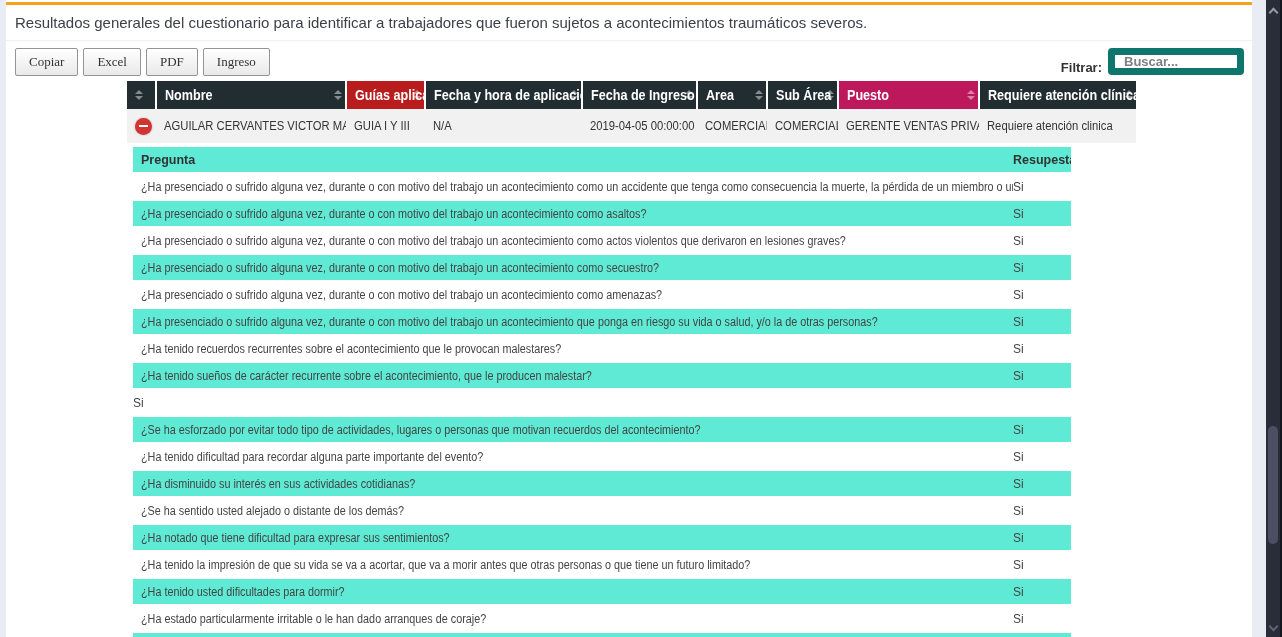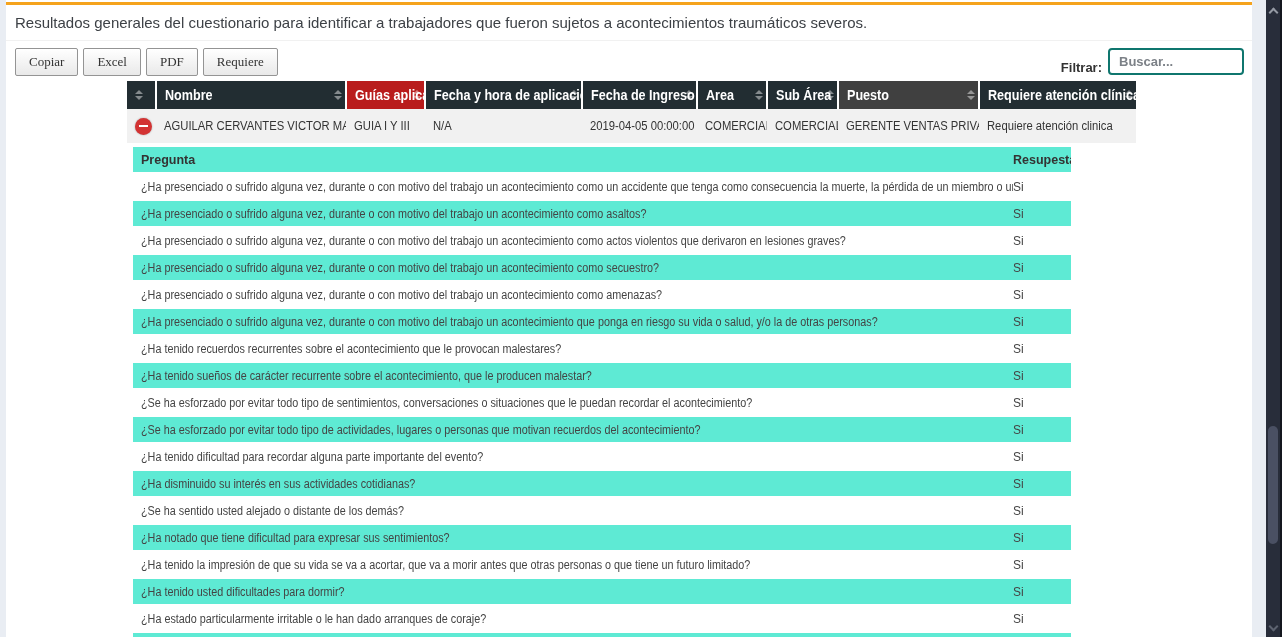--- a/index.html
+++ b/index.html
@@ -13,21 +13,21 @@
   .accent { height:3px; width:100%; }
   .panel-title { padding:9px 10px 9px 9px; font-size:15px; color:#3d4146; border-bottom:1px solid #f1f1f1; white-space:nowrap; }
 
   
   .toolbar { position:relative; padding:7px 9px 6px; height:40px; }
   .dt-button { display:inline-block; margin-right:5px; padding:5px 13px; font-size:13px; color:#333;
                border:1px solid #949494; border-radius:2px; background:linear-gradient(#ffffff,#e9e9e9);
                cursor:pointer; font-family:Liberation Serif, serif; }
   .filter-box { position:absolute; right:8px; top:7px; display:flex; align-items:flex-end; }
   .filter-label { font-size:13px; font-weight:bold; color:#333; margin-right:6px; }
-  .filter-input { width:136px; height:27px; border:2px solid #0f766e; border-radius:4px; padding:3px 9px;
+  .filter-input { width:136px; height:27px; border:7px solid #0f766e; border-radius:4px; padding:3px 9px;
                   font-size:13px; color:#333; font-family:inherit; }
   .filter-input::placeholder { color:#7c8187; font-weight:bold; }
 
   
   table.main { border-collapse:collapse; table-layout:fixed; margin-left:121px; width:1009px; }
   table.main th { height:28px; color:#fff; font-size:14px; font-weight:bold; text-align:left;
                   padding:0 14px 0 8px; position:relative; overflow:hidden; white-space:nowrap; }
   table.main th + th { border-left:2px solid #fff; }
   th.expand-th { width:28px; padding:0; }
   .condensed { display:inline-block; transform:scaleX(.9); transform-origin:left center; white-space:nowrap; }
@@ -65,21 +65,21 @@
 </style>
 </head>
 <body>
 
 <div class="window">
   <div class="panel">
     <div class="accent" style="background: rgb(245, 163, 29);"></div>
     <div class="panel-title">Resultados generales del cuestionario para identificar a trabajadores que fueron sujetos a acontecimientos traumáticos severos.</div>
 
     <div class="toolbar">
-      <span id="buttons"><button class="dt-button">Copiar</button><button class="dt-button">Excel</button><button class="dt-button">PDF</button><button class="dt-button">Requiere</button></span>
+      <span id="buttons"><button class="dt-button">Copiar</button><button class="dt-button">Excel</button><button class="dt-button">PDF</button><button class="dt-button">Ingreso</button></span>
       <div class="filter-box">
         <span class="filter-label">Filtrar:</span>
         <input class="filter-input" type="text" placeholder="Buscar..." style="">
       </div>
     </div>
 
     <table class="main">
       <thead>
         <tr id="header-row">
           <th class="expand-th" style="background: rgb(34, 45, 50);">
@@ -105,21 +105,21 @@
                 <i class="arr dn"></i>
               </span></th>
             <th style="width: 68px; background: rgb(34, 45, 50);"><span class="condensed">Area</span><span class="sort">
                 <i class="arr up"></i>
                 <i class="arr dn"></i>
               </span></th>
             <th style="width: 70px; background: rgb(34, 45, 50);"><span class="condensed">Sub Área</span><span class="sort">
                 <i class="arr up"></i>
                 <i class="arr dn"></i>
               </span></th>
-            <th style="width: 138px; background: #404040;"><span class="condensed">Puesto</span><span class="sort">
+            <th style="width: 138px; background: #be185d;"><span class="condensed">Puesto</span><span class="sort">
                 <i class="arr up"></i>
                 <i class="arr dn"></i>
               </span></th>
             <th style="width: 153px; background: rgb(34, 45, 50);"><span class="condensed">Requiere atención clínica</span><span class="sort">
                 <i class="arr up"></i>
                 <i class="arr dn"></i>
               </span></th>
           </tr>
       </thead>
       <tbody>
@@ -170,21 +170,20 @@
         </div>
         <div class="crow">
           <div class="qcol"><span class="condensed">¿Ha tenido recuerdos recurrentes sobre el acontecimiento que le provocan malestares?</span></div>
           <div class="acol">Si</div>
         </div>
         <div class="crow gray">
           <div class="qcol"><span class="condensed">¿Ha tenido sueños de carácter recurrente sobre el acontecimiento, que le producen malestar?</span></div>
           <div class="acol">Si</div>
         </div>
         <div class="crow">
-          <div class="qcol"><span class="condensed">¿Se ha esforzado por evitar todo tipo de sentimientos, conversaciones o situaciones que le puedan recordar el acontecimiento?</span></div>
           <div class="acol">Si</div>
         </div>
         <div class="crow gray">
           <div class="qcol"><span class="condensed">¿Se ha esforzado por evitar todo tipo de actividades, lugares o personas que motivan recuerdos del acontecimiento?</span></div>
           <div class="acol">Si</div>
         </div>
         <div class="crow">
           <div class="qcol"><span class="condensed">¿Ha tenido dificultad para recordar alguna parte importante del evento?</span></div>
           <div class="acol">Si</div>
         </div>

